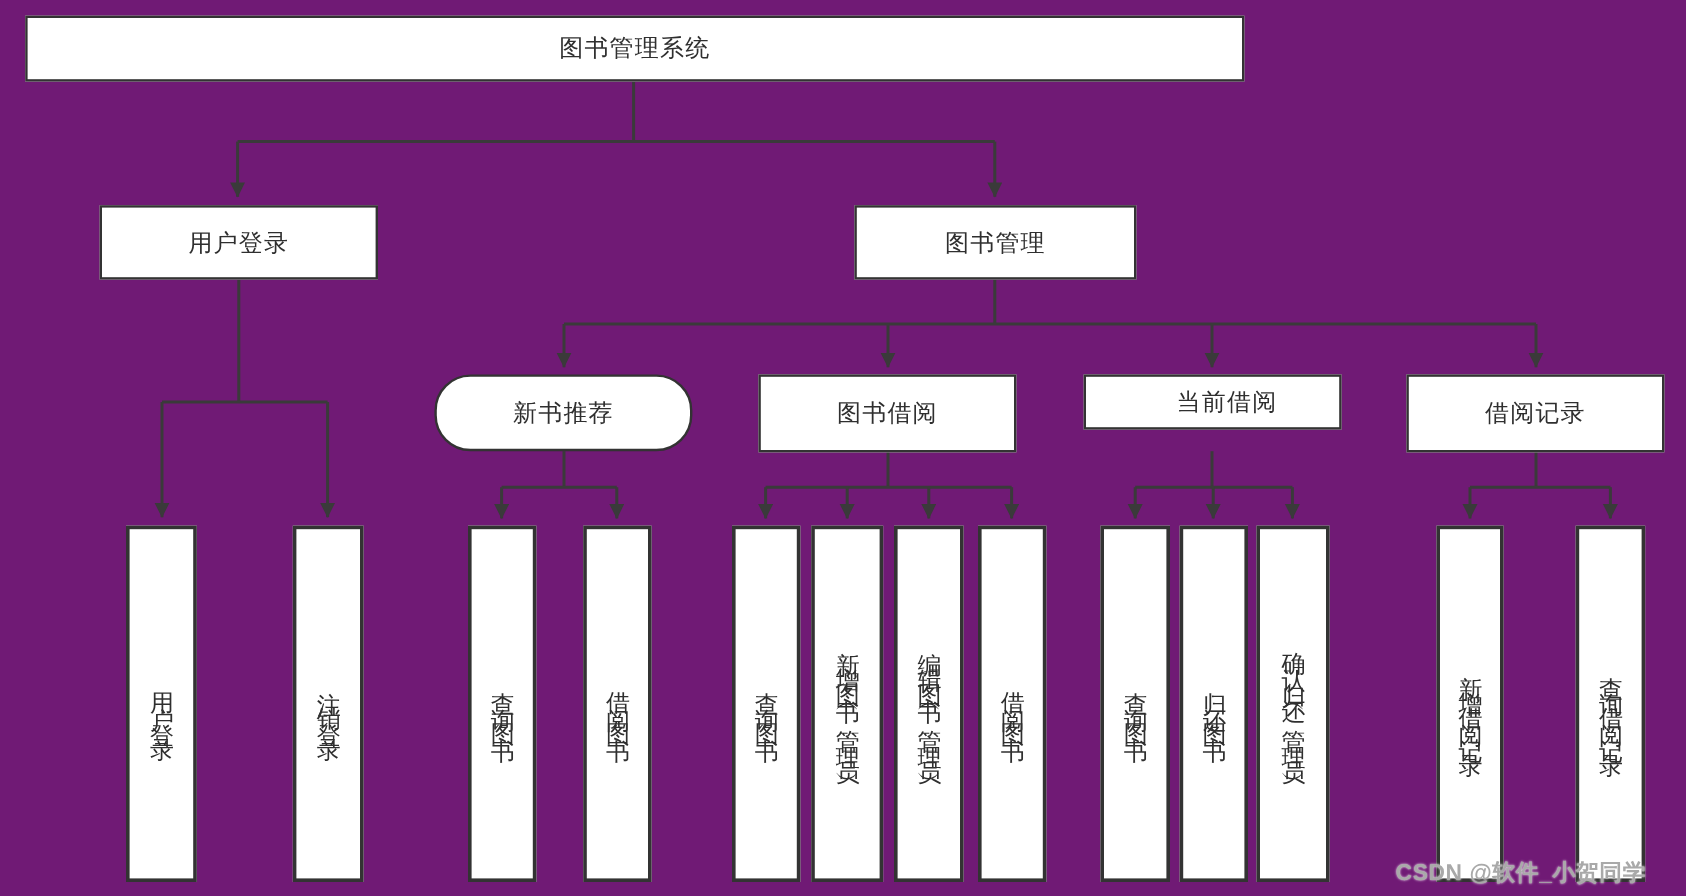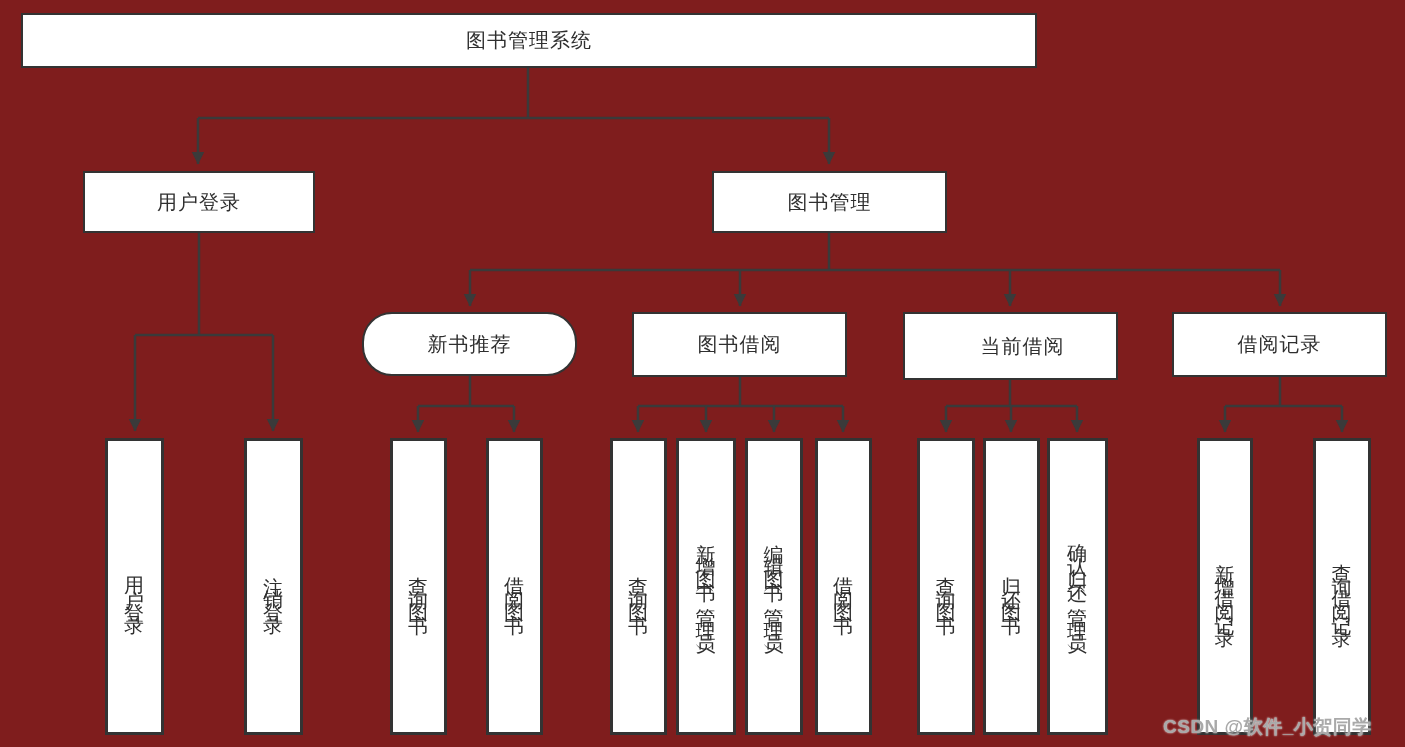--- a/index.html
+++ b/index.html
@@ -4,21 +4,21 @@
 <style>
   html, body { margin: 0; padding: 0; }
   body {
     font-family: "Liberation Sans", "DejaVu Sans", sans-serif;
     background: #ffffff;
   }
   .stage {
     position: relative;
     width: 1405px;
     height: 747px;
-    background: #7f1d1d;
+    background: #701a75;
     overflow: hidden;
   }
   .connectors {
     position: absolute;
     left: 0; top: 0;
   }
   .connectors line { stroke: #3a3a3a; stroke-width: 2.5px; }
   .node {
     position: absolute;
     background: #ffffff;
@@ -119,21 +119,21 @@
     </g>
   </svg>
 
   <div class="node" style="left:21px; top:13px; width:1016px; height:55px;">图书管理系统</div>
 
   <div class="node" style="left:83px; top:171px; width:232px; height:62px;">用户登录</div>
   <div class="node" style="left:712px; top:171px; width:235px; height:62px;">图书管理</div>
 
   <div class="node" style="left:362px; top:312px; width:215px; height:64px;border-radius:30px;">新书推荐</div>
   <div class="node" style="left:632px; top:312px; width:215px; height:65px;">图书借阅</div>
-  <div class="node" style="left:903px; top:312px; width:215px; height:68px;padding-left:24px;">当前借阅</div>
+  <div class="node" style="left:903px; top:312px; width:215px; height:46px;padding-left:24px;">当前借阅</div>
   <div class="node" style="left:1172px; top:312px; width:215px; height:65px;">借阅记录</div>
 
   <div class="node leaf" style="left:105px; top:438px; width:59px; height:297px;">用户登录</div>
   <div class="node leaf" style="left:244px; top:438px; width:59px; height:297px;">注销登录</div>
 
   <div class="node leaf" style="left:390px; top:438px; width:57px; height:297px;">查询图书</div>
   <div class="node leaf" style="left:486px; top:438px; width:57px; height:297px;">借阅图书</div>
 
   <div class="node leaf" style="left:610px; top:438px; width:57px; height:297px;">查询图书</div>
   <div class="node leaf" style="left:676px; top:438px; width:60px; height:297px;">新增图书（管理员）</div>

